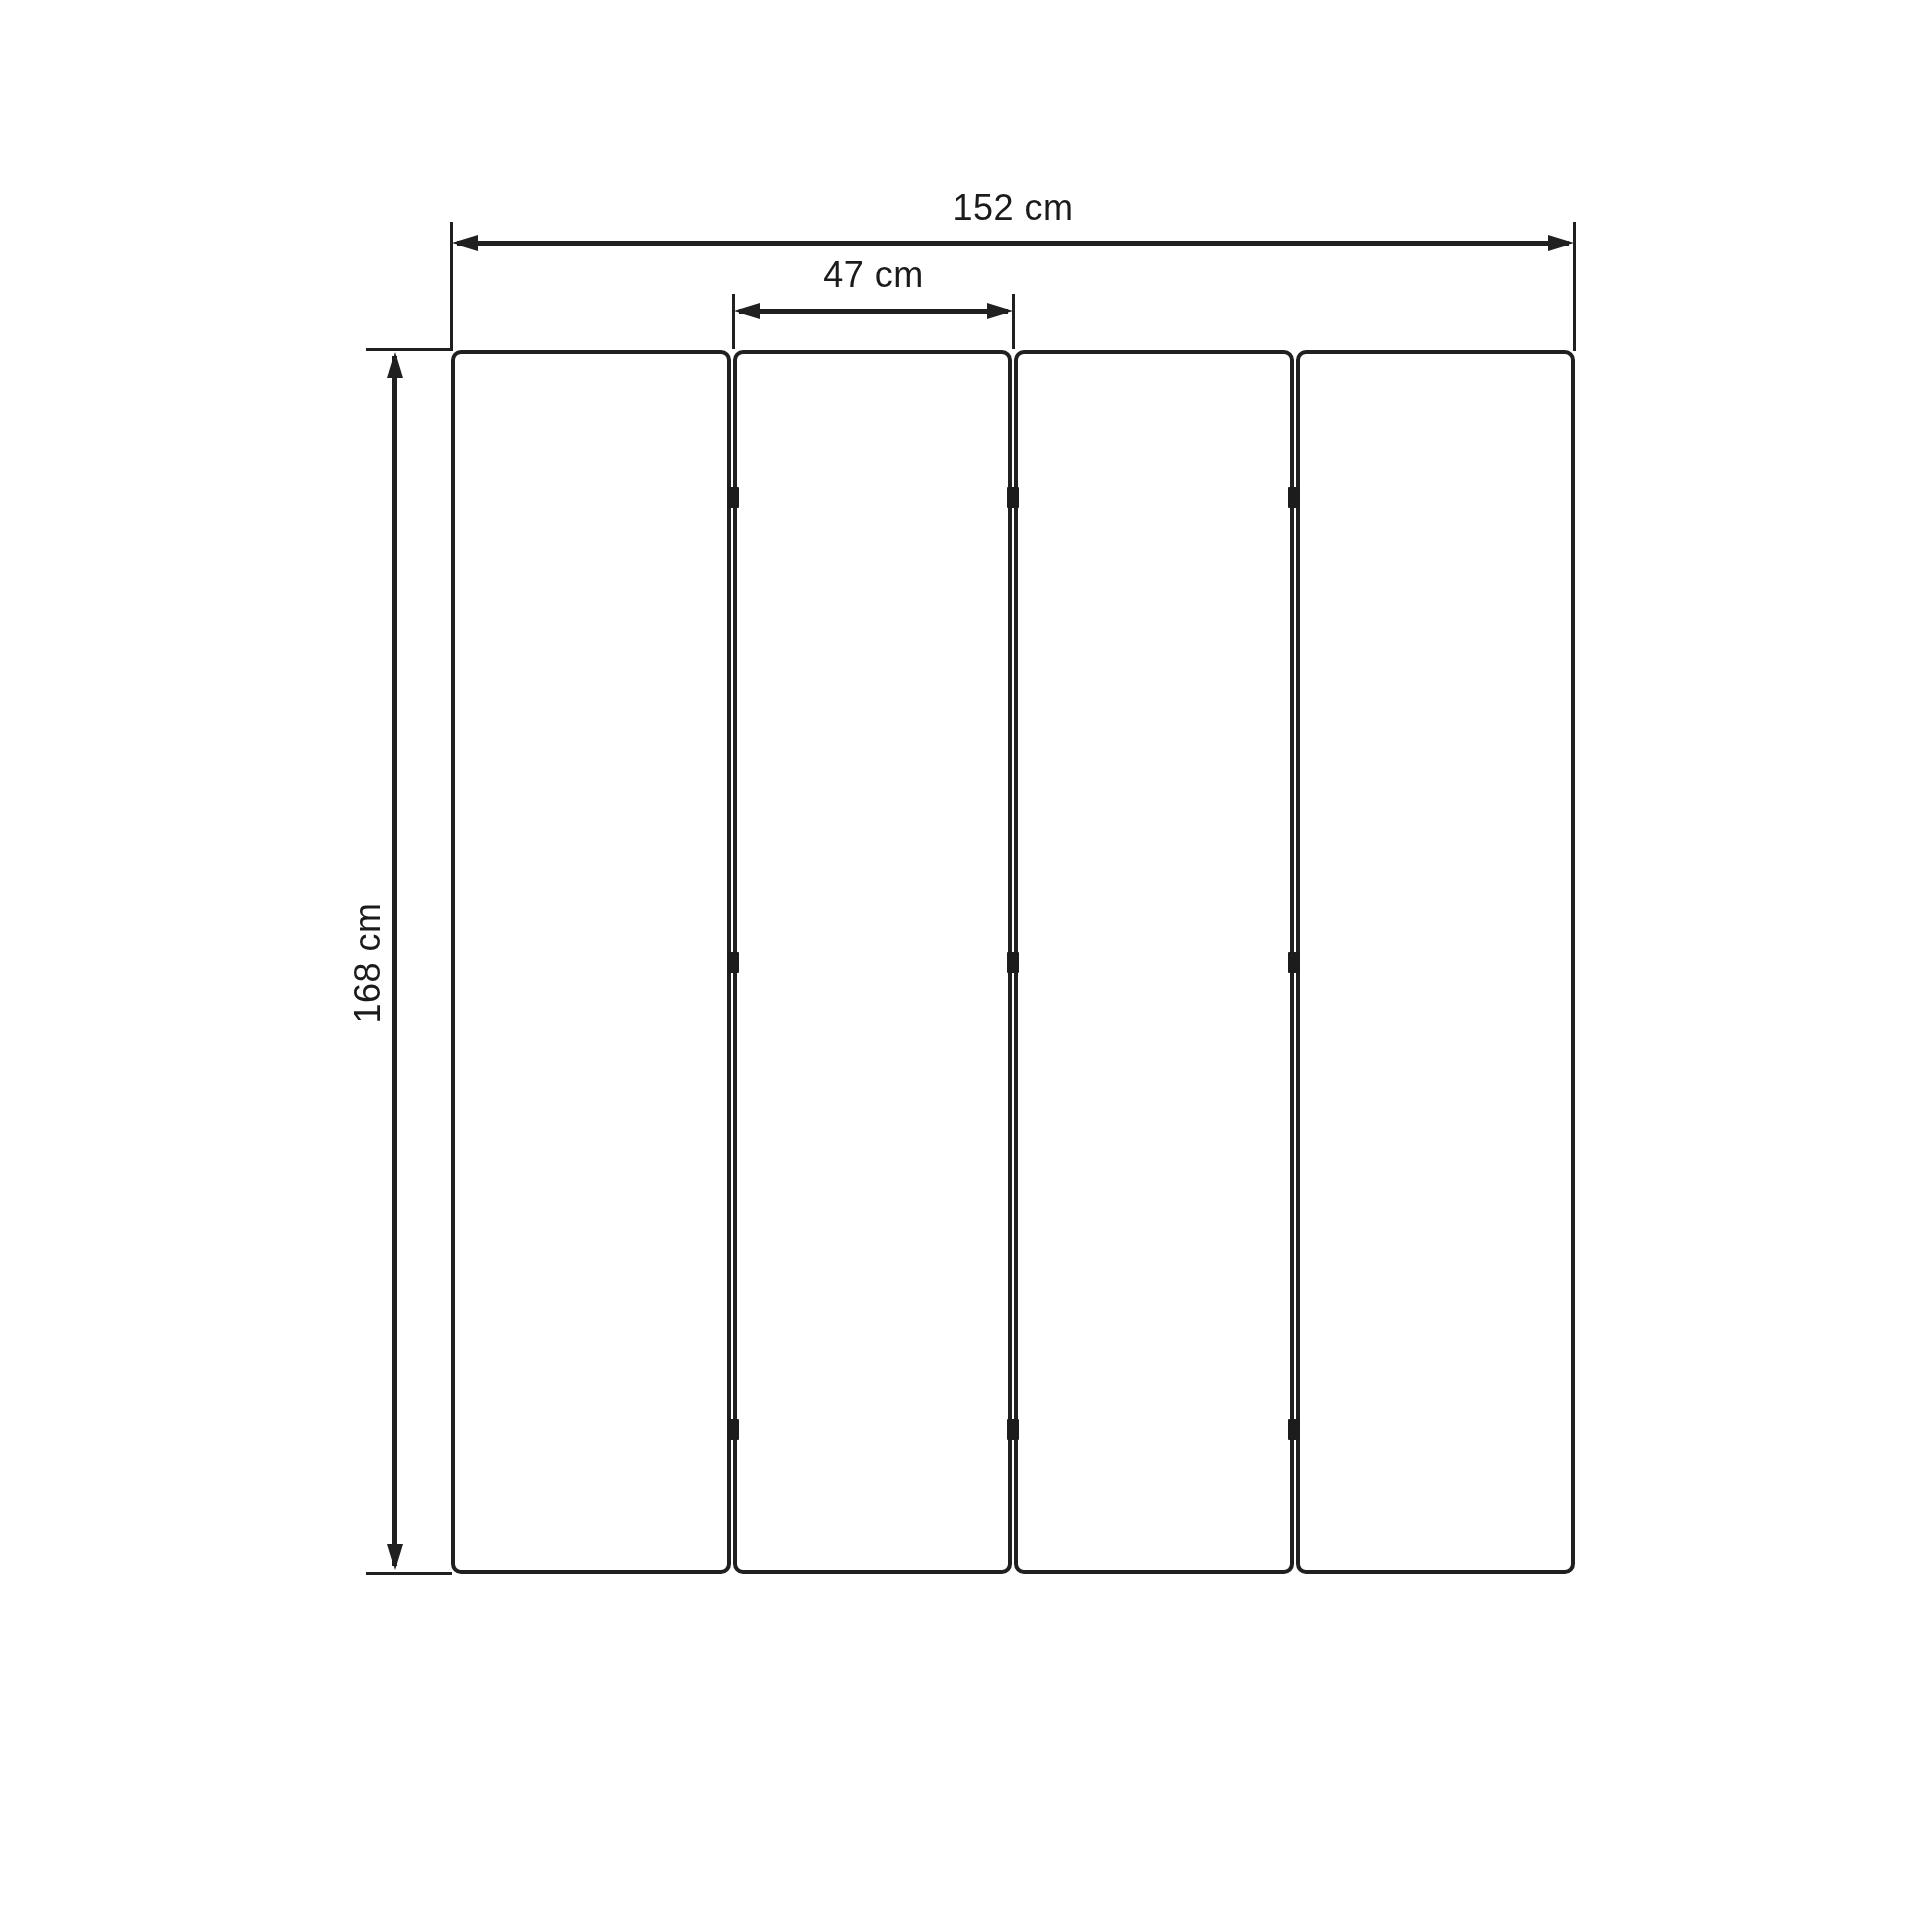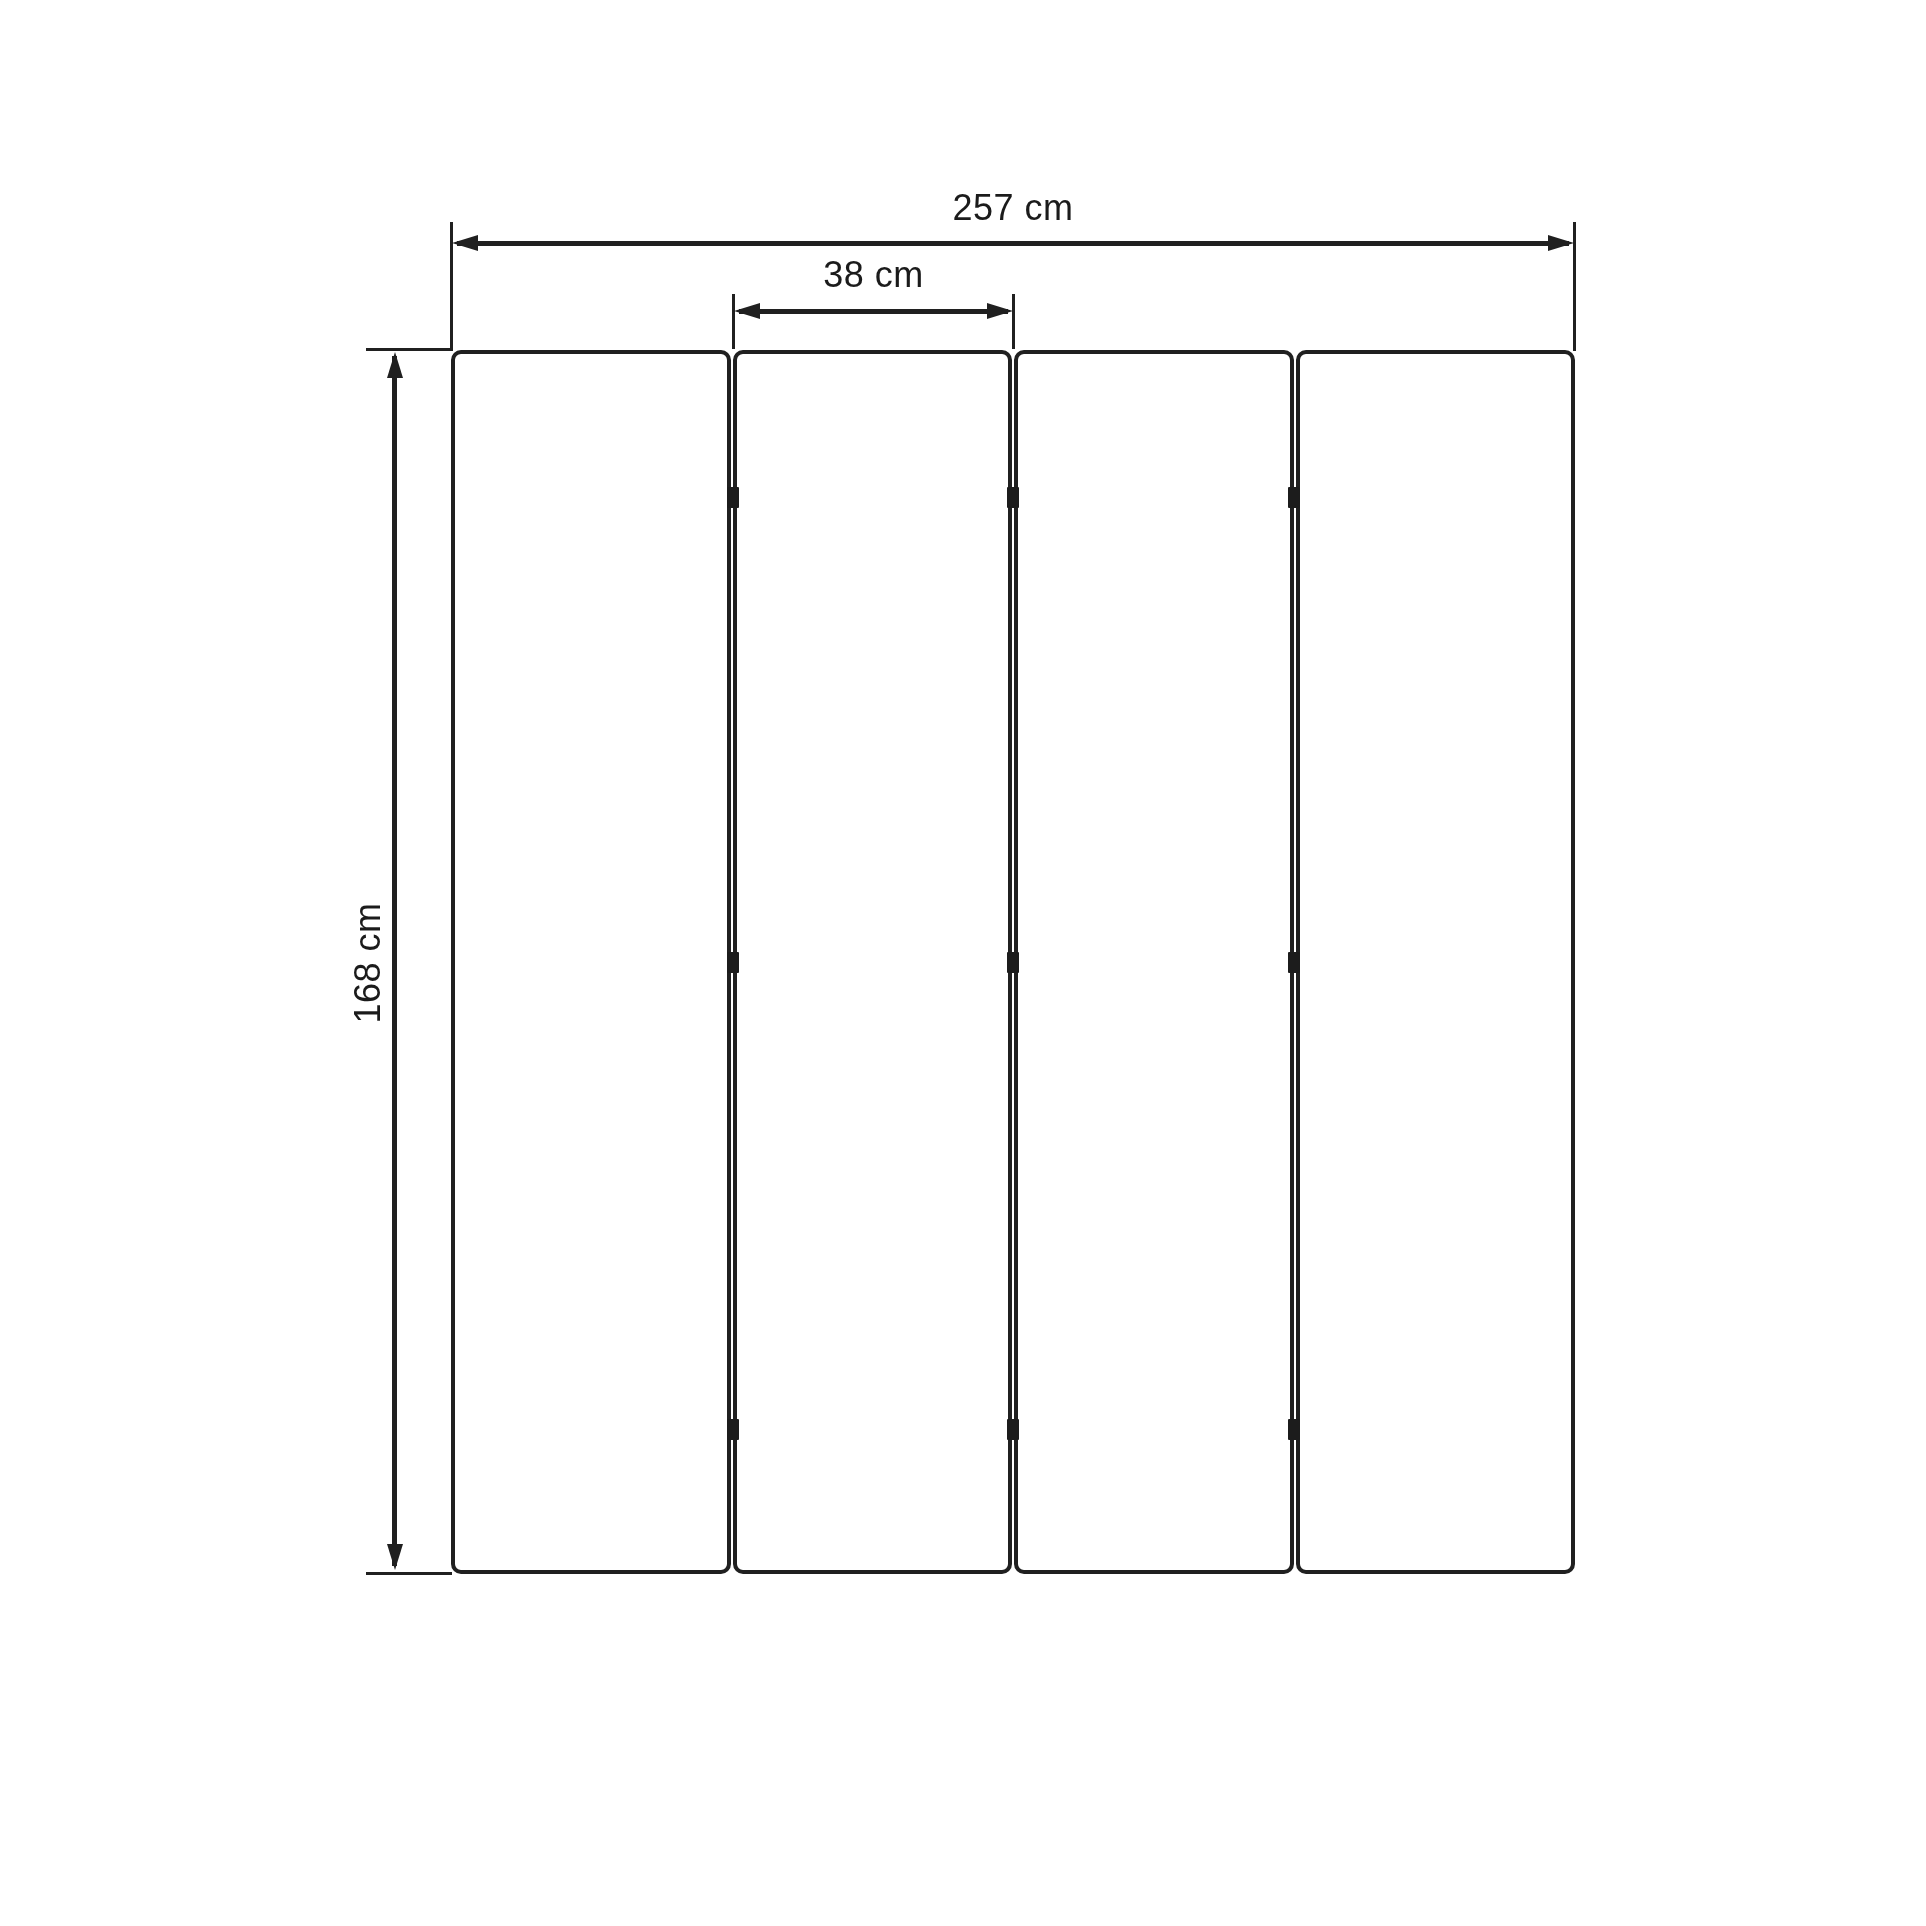--- a/index.html
+++ b/index.html
@@ -135,28 +135,28 @@
   <div class="hinge" style="left:727px; top:1419px;"></div>
 
   <div class="hinge" style="left:1007px; top:487px;"></div>
   <div class="hinge" style="left:1007px; top:952px;"></div>
   <div class="hinge" style="left:1007px; top:1419px;"></div>
 
   <div class="hinge" style="left:1288px; top:487px;"></div>
   <div class="hinge" style="left:1288px; top:952px;"></div>
   <div class="hinge" style="left:1288px; top:1419px;"></div>
 
-  <div class="dim-label label-152">257 cm</div>
+  <div class="dim-label label-152">152 cm</div>
   <div class="ext-line-v" style="left:450px; top:222px; height:129px;"></div>
   <div class="ext-line-v" style="left:1573px; top:222px; height:129px;"></div>
   <div class="dim-line-h" style="left:457px; top:241px; width:1112px;"></div>
   <div class="arrow left" style="left:452px;  top:235px;"></div>
   <div class="arrow right" style="left:1548px; top:235px;"></div>
 
-  <div class="dim-label label-38">38 cm</div>
+  <div class="dim-label label-38">47 cm</div>
   <div class="ext-line-v" style="left:732px; top:294px; height:55px;"></div>
   <div class="ext-line-v" style="left:1012px; top:294px; height:55px;"></div>
   <div class="dim-line-h" style="left:739px; top:309px; width:269px;"></div>
   <div class="arrow left" style="left:734px; top:303px;"></div>
   <div class="arrow right" style="left:987px; top:303px;"></div>
 
   <div class="dim-label label-168">168 cm</div>
   <div class="ext-line-h" style="left:366px; top:348px; width:86px;"></div>
   <div class="ext-line-h" style="left:366px; top:1572px; width:86px;"></div>
   <div class="dim-line-v" style="left:392px; top:356px; height:1210px;"></div>

